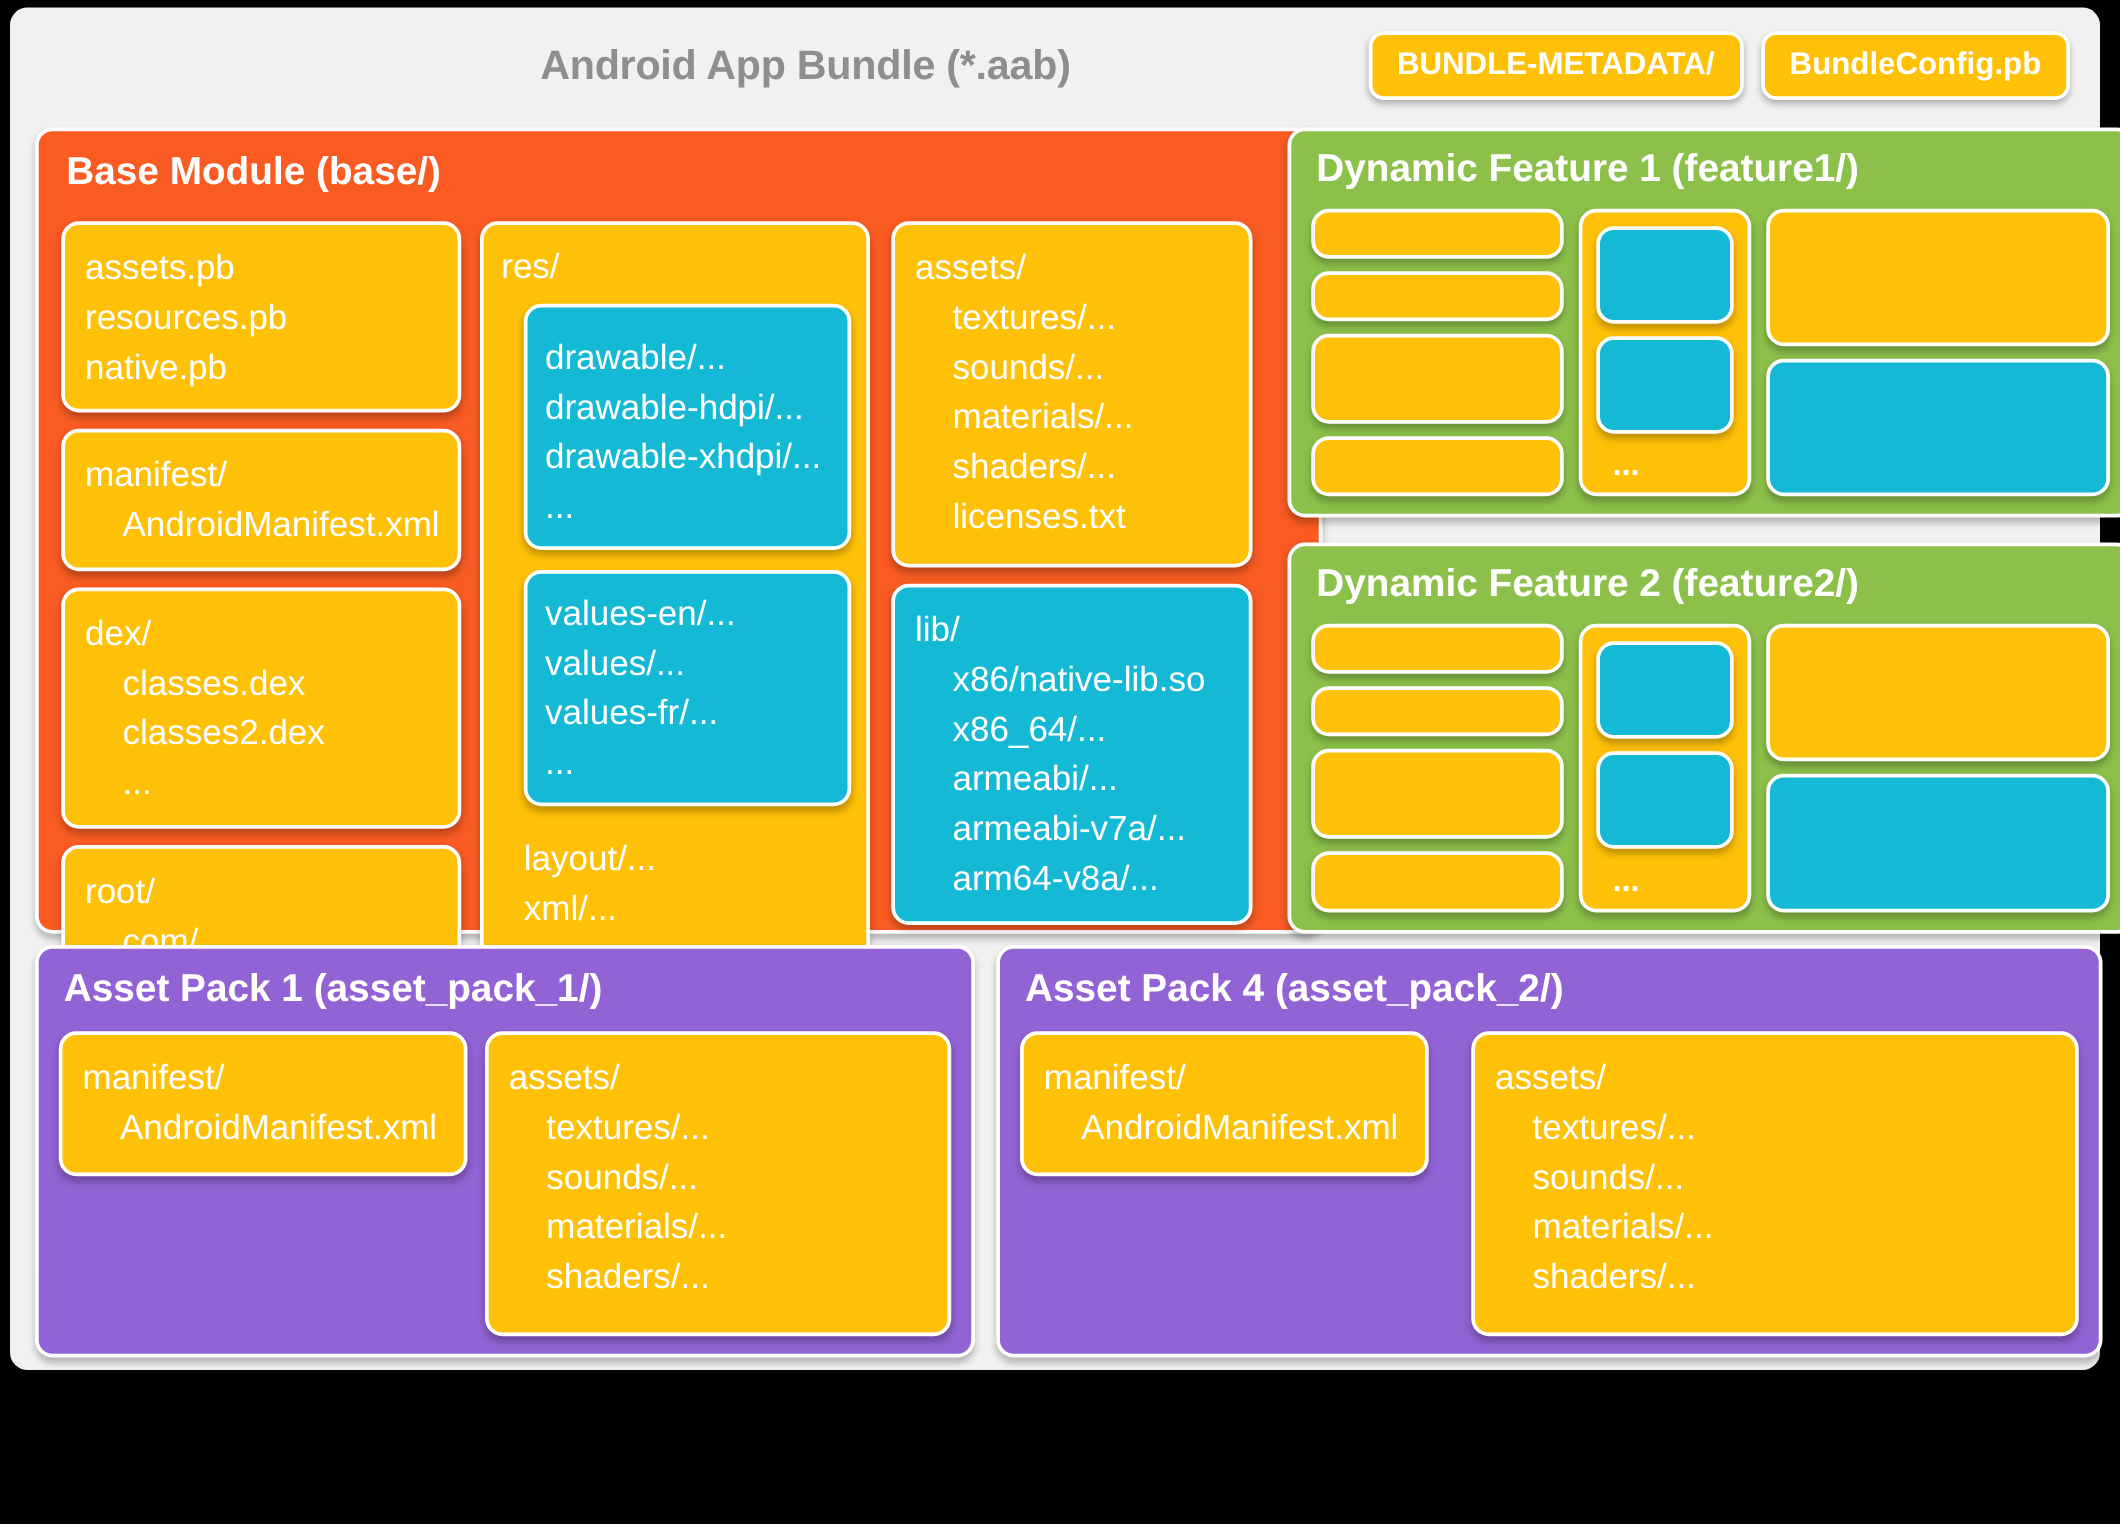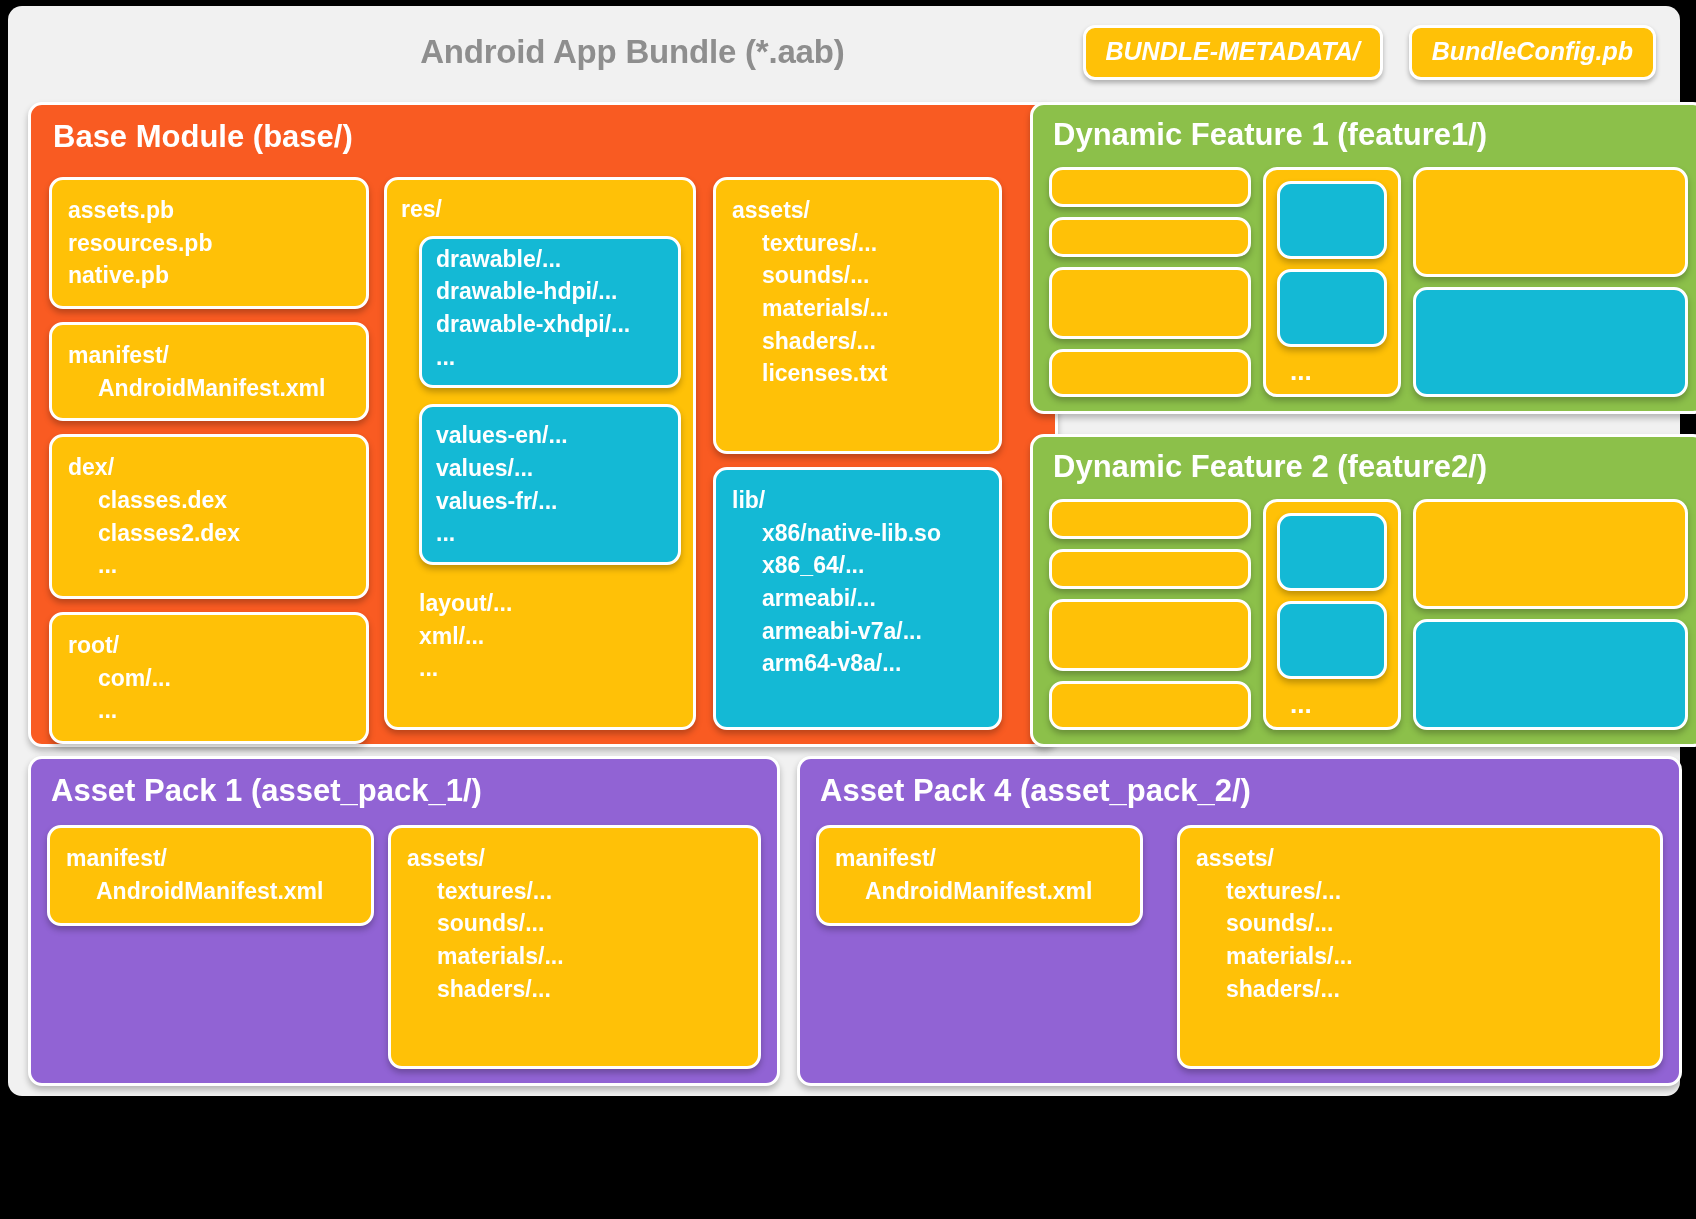--- a/index.html
+++ b/index.html
@@ -45,23 +45,22 @@
   }
   .bundle-title {
     font-size: 33px;
     font-weight: bold;
     color: #8e8e8e;
     letter-spacing: -0.2px;
     white-space: nowrap;
   }
   .meta-chips {
     display: flex;
-    gap: 26px;
+    gap: 14px;
     margin-left: 238px;
-    font-style: italic;
   }
   .chip {
     background: #FFC107;
     color: #ffffff;
     font-size: 25px;
     font-weight: bold;
     border-radius: 12px;
     border: 3px solid #ffffff;
     padding: 9px 20px 11px 20px;
     box-shadow: 0 3px 5px rgba(0,0,0,0.28);
@@ -83,22 +82,22 @@
   .purple { background: #9163D4; }
 
   .section-title {
     font-size: 31px;
     font-weight: bold;
     color: #ffffff;
     white-space: nowrap;
   }
 
   .lines {
-    font-size: 23px;
-    font-weight: bold;
+    font-size: 28px;
+    font-weight: normal;
     line-height: 1.42;
     color: #ffffff;
     white-space: nowrap;
   }
   .lines .ind { padding-left: 30px; }
   .lines .dots { padding-left: 30px; }
 
   
   .base-module {
     position: absolute;
@@ -275,21 +274,21 @@
             <div class="ind">com/...</div>
             <div class="dots">...</div>
           </div>
         </div>
       </div>
 
       <div class="base-col col-b">
         <div class="card yellow cell" style="flex:1 1 auto; padding:13px 12px 12px 14px;">
           <div class="lines">res/</div>
 
-          <div class="card cyan cell" style="margin:10px 0 0 18px; padding:4px 12px 12px 14px;">
+          <div class="card cyan cell" style="margin:10px 0 0 18px; padding:20px 12px 12px 14px;">
             <div class="lines">
               <div>drawable/...</div>
               <div>drawable-hdpi/...</div>
               <div>drawable-xhdpi/...</div>
               <div>...</div>
             </div>
           </div>
 
           <div class="card cyan cell" style="margin:16px 0 0 18px; padding:12px 12px 12px 14px;">
             <div class="lines">

